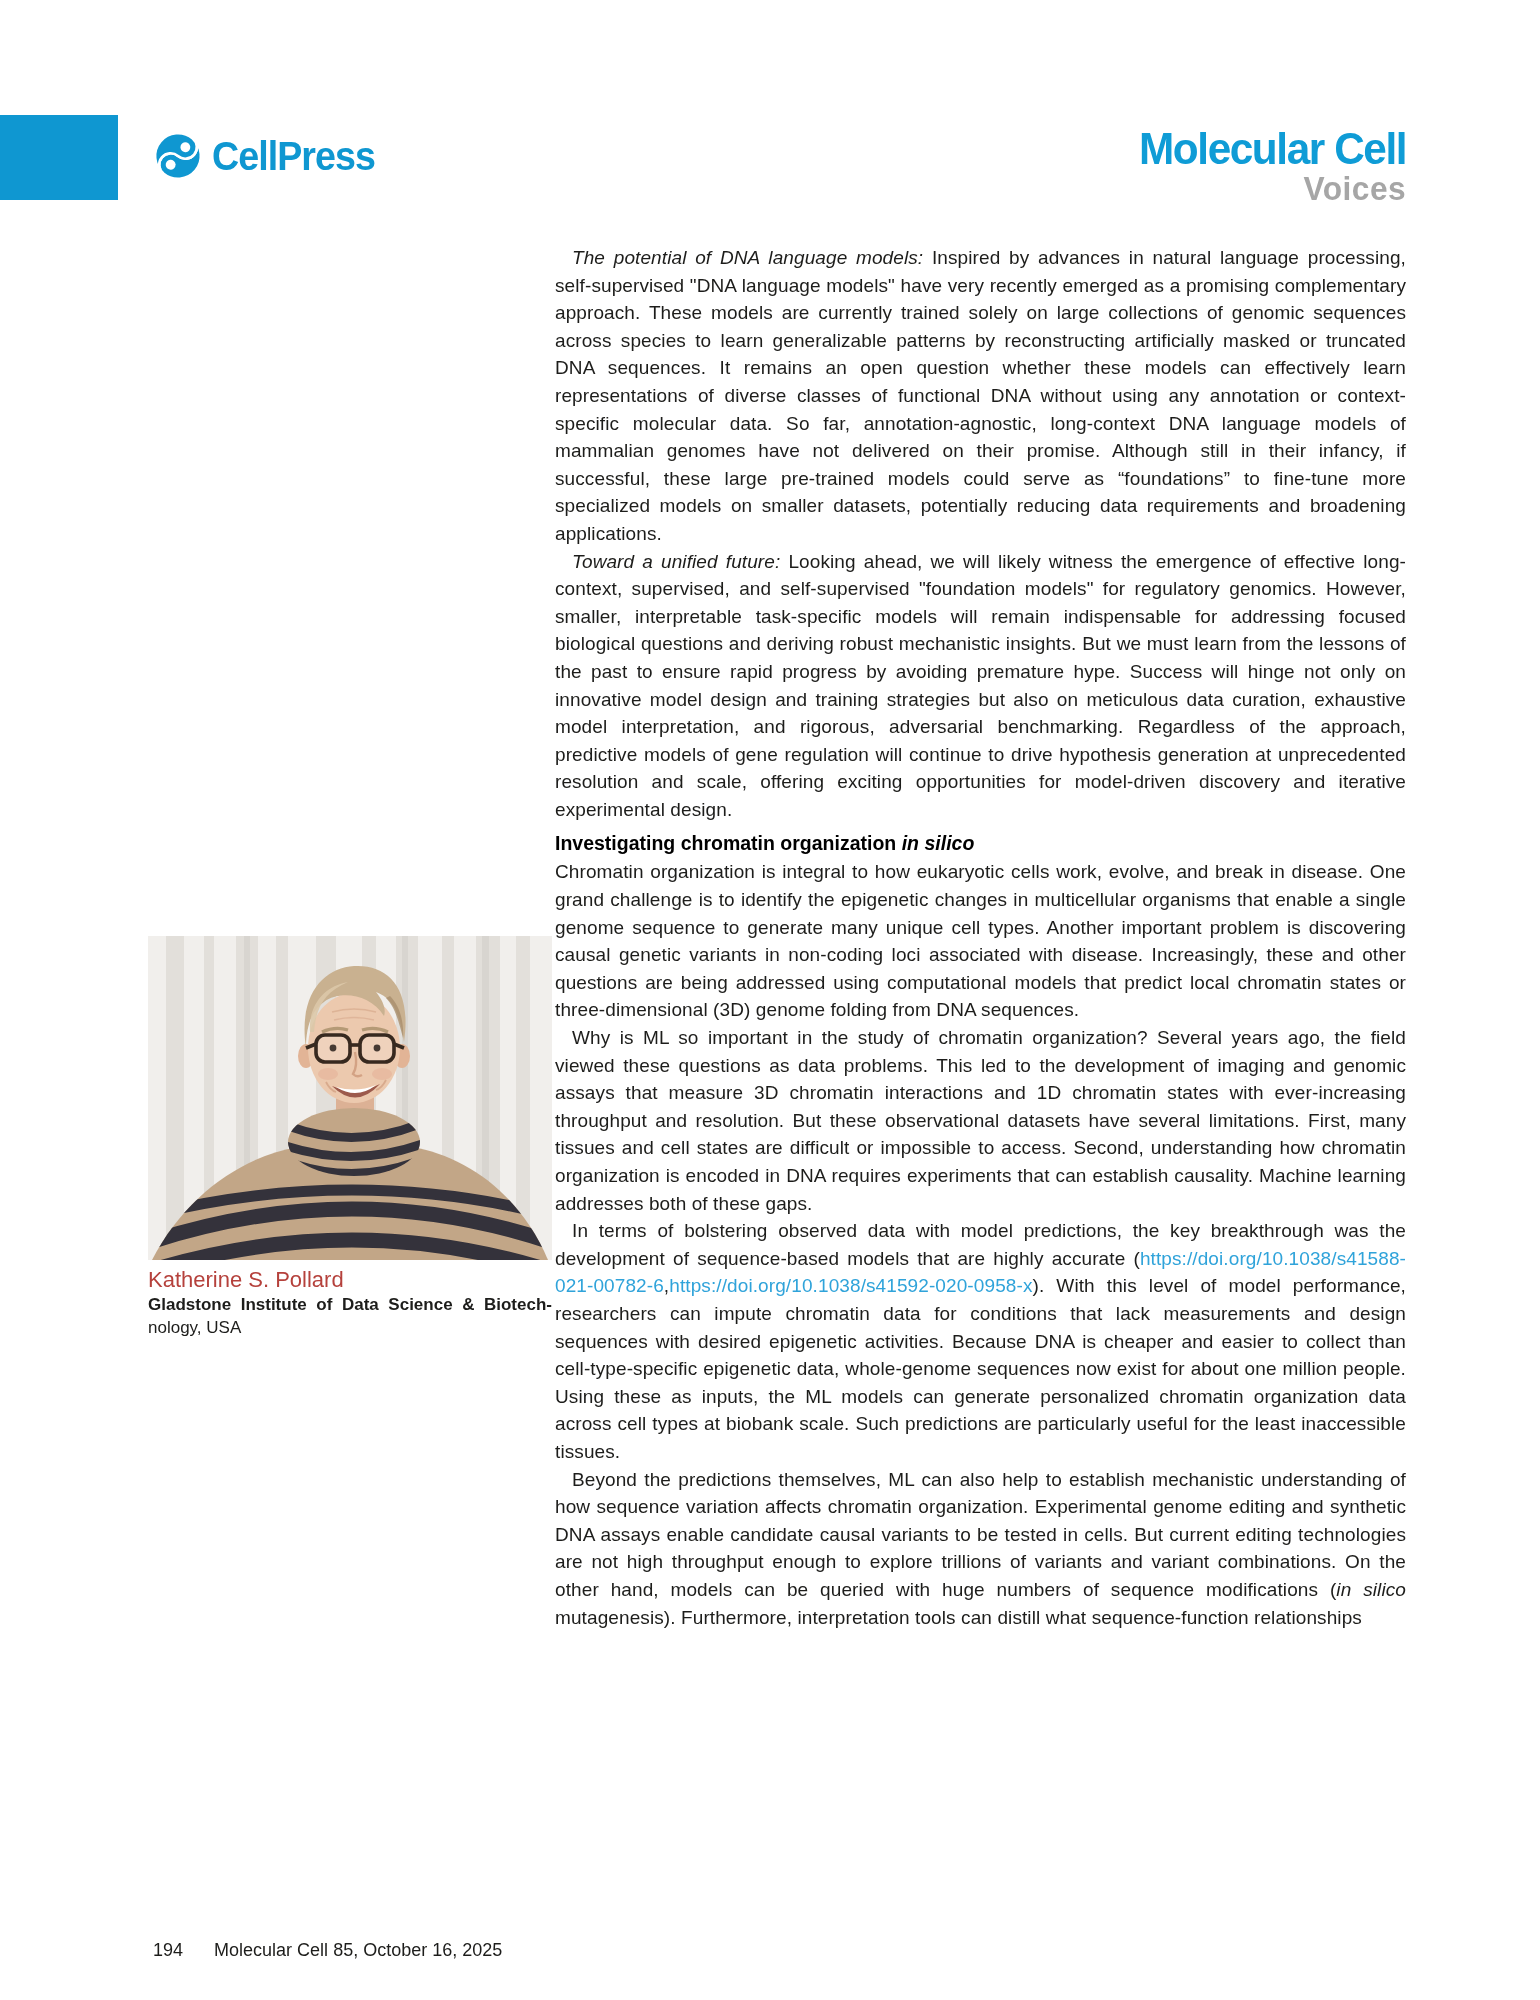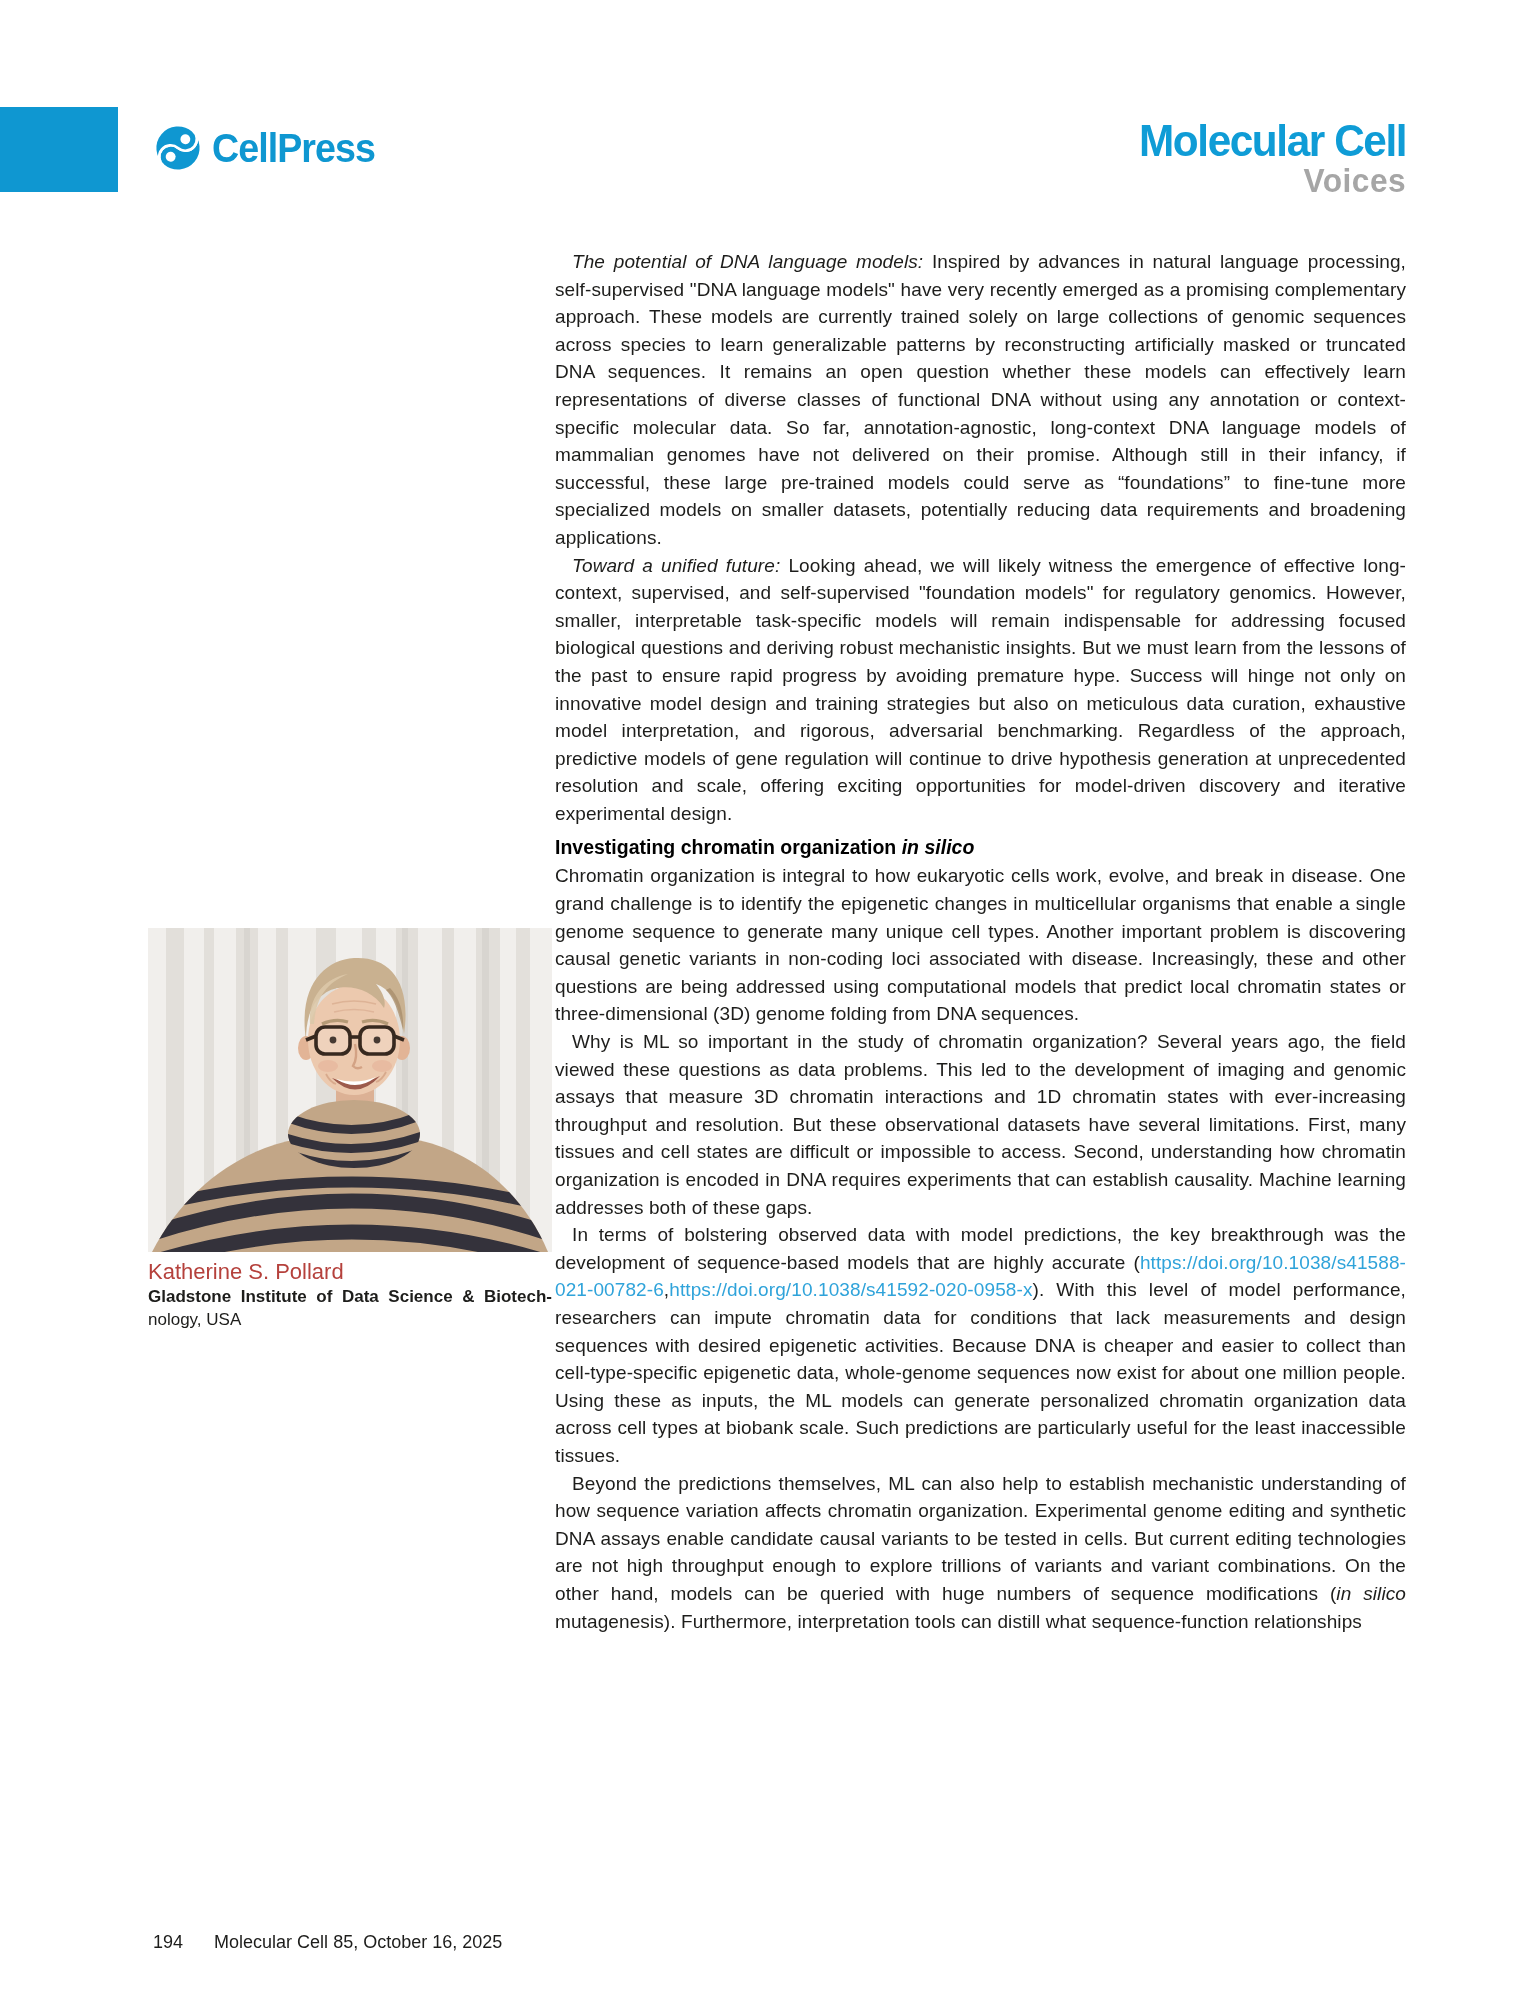--- a/index.html
+++ b/index.html
@@ -1,18 +1,18 @@
 <!DOCTYPE html>
 <html><head>
 <meta charset="utf-8">
 <style>
   html,body { margin:0; padding:0; background:#ffffff; }
   .page {
     position:relative; width:1540px; height:1953px; background:#ffffff;
-    overflow:hidden; font-family:"Liberation Sans", sans-serif; color:#1d1d1b;
+    overflow:hidden; font-family:"Liberation Sans", sans-serif; color:#1d1d1b;margin-top:8px;
   }
 
   
   .corner-square { position:absolute; left:0; top:107px; width:118px; height:85px; background:#0f97d1; }
   .logo { position:absolute; left:152px; top:118px; height:60px; display:flex; align-items:center; }
   .logo svg { width:52px; height:52px; }
   .logo-text {
     font-weight:bold; font-size:40px; color:#0f97d1; letter-spacing:-1px;
     transform:scaleX(0.94); transform-origin:left center; margin-left:8px;
   }
@@ -20,21 +20,21 @@
   .journal-title {
     font-weight:bold; font-size:45px; line-height:45px; color:#0f9cd6; letter-spacing:-1.5px;
     transform:scaleX(0.94); transform-origin:right center;
   }
   .journal-section {
     font-weight:bold; font-size:33px; line-height:36px; color:#a6a6a6; letter-spacing:0.5px;
     transform:scaleX(0.96); transform-origin:right center;
   }
 
   
-  .article { position:absolute; left:555px; top:248px; width:851px; height:1716px; overflow:hidden; }
+  .article { position:absolute; left:555px; top:236px; width:851px; height:1716px; overflow:hidden; }
   .article p {
     margin:0; font-size:19px; line-height:27.6px; text-align:justify;
     color:#1d1d1b; letter-spacing:0.1px;
   }
   .article p.indent { text-indent:17px; }
   .article h2.section-heading {
     margin:7px 0 1px 0; font-size:19.5px; line-height:27px; font-weight:bold; color:#000000;
   }
   .seg-i { font-style:italic; }
   .article a.doi-link { color:#2fa3da; text-decoration:none; cursor:pointer; }

